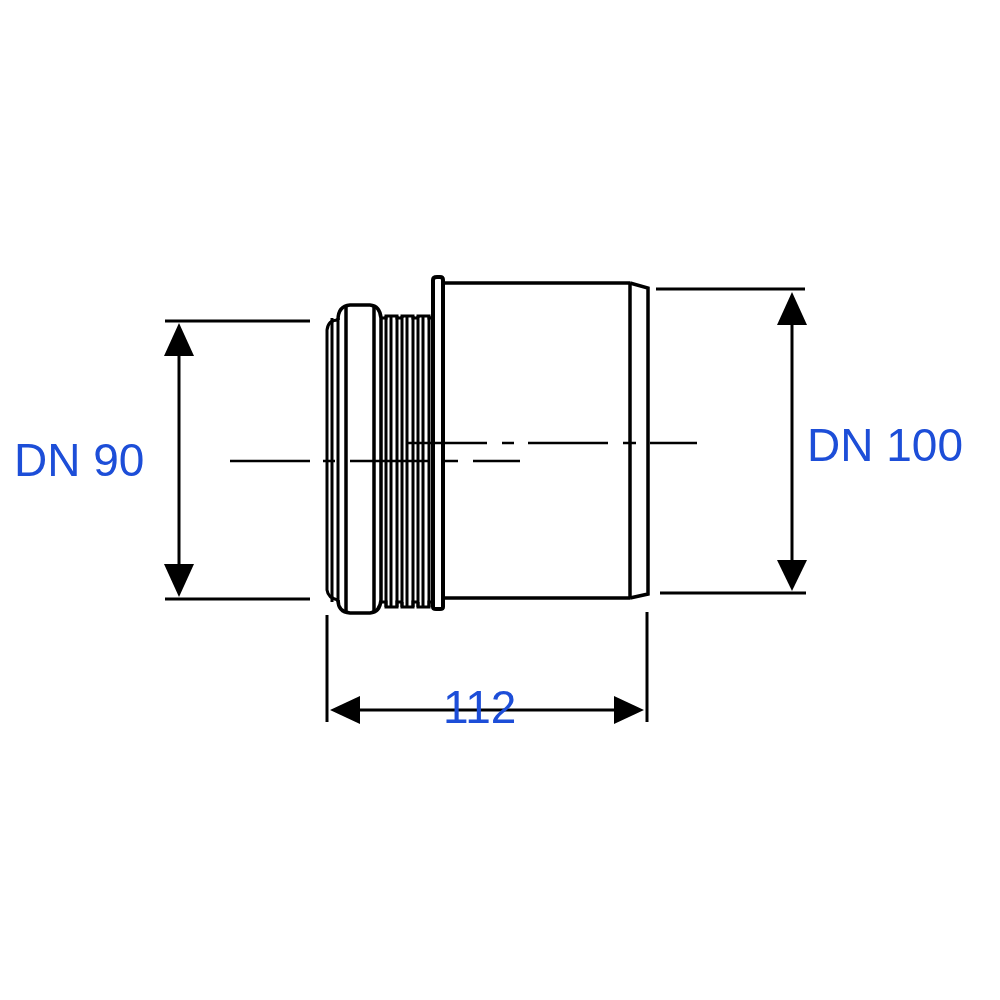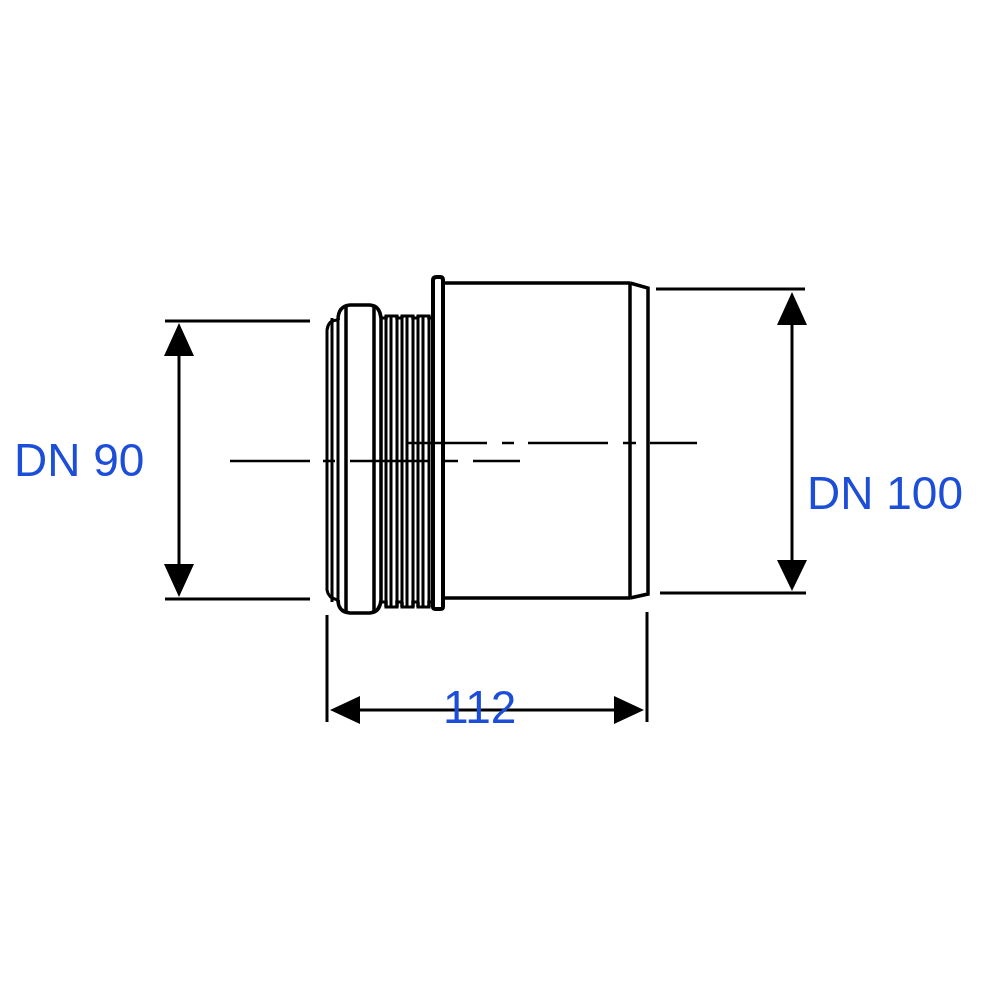--- a/index.html
+++ b/index.html
@@ -7,21 +7,21 @@
     #drawing { position: absolute; left: 0; top: 0; width: 1000px; height: 1000px; }
     .dim-label {
       position: absolute;
       font-family: "Liberation Sans", sans-serif;
       font-size: 46px;
       color: #1d4ed8;
       line-height: 1;
       white-space: nowrap;
     }
     #label-dn90 { left: 14px; top: 437px; }
-    #label-dn100 { left: 807px; top: 422px; margin-top: 48px; }
+    #label-dn100 { left: 807px; top: 422px; }
     #label-112 { left: 443px; top: 684px; }
   </style>
 </head>
 <body>
 
 <svg id="drawing" viewBox="0 0 1000 1000" xmlns="http://www.w3.org/2000/svg">
 
   <g stroke="#000" stroke-width="3" fill="none">
     <line x1="165" y1="321" x2="310" y2="321"></line>
     <line x1="165" y1="599" x2="310" y2="599"></line>

